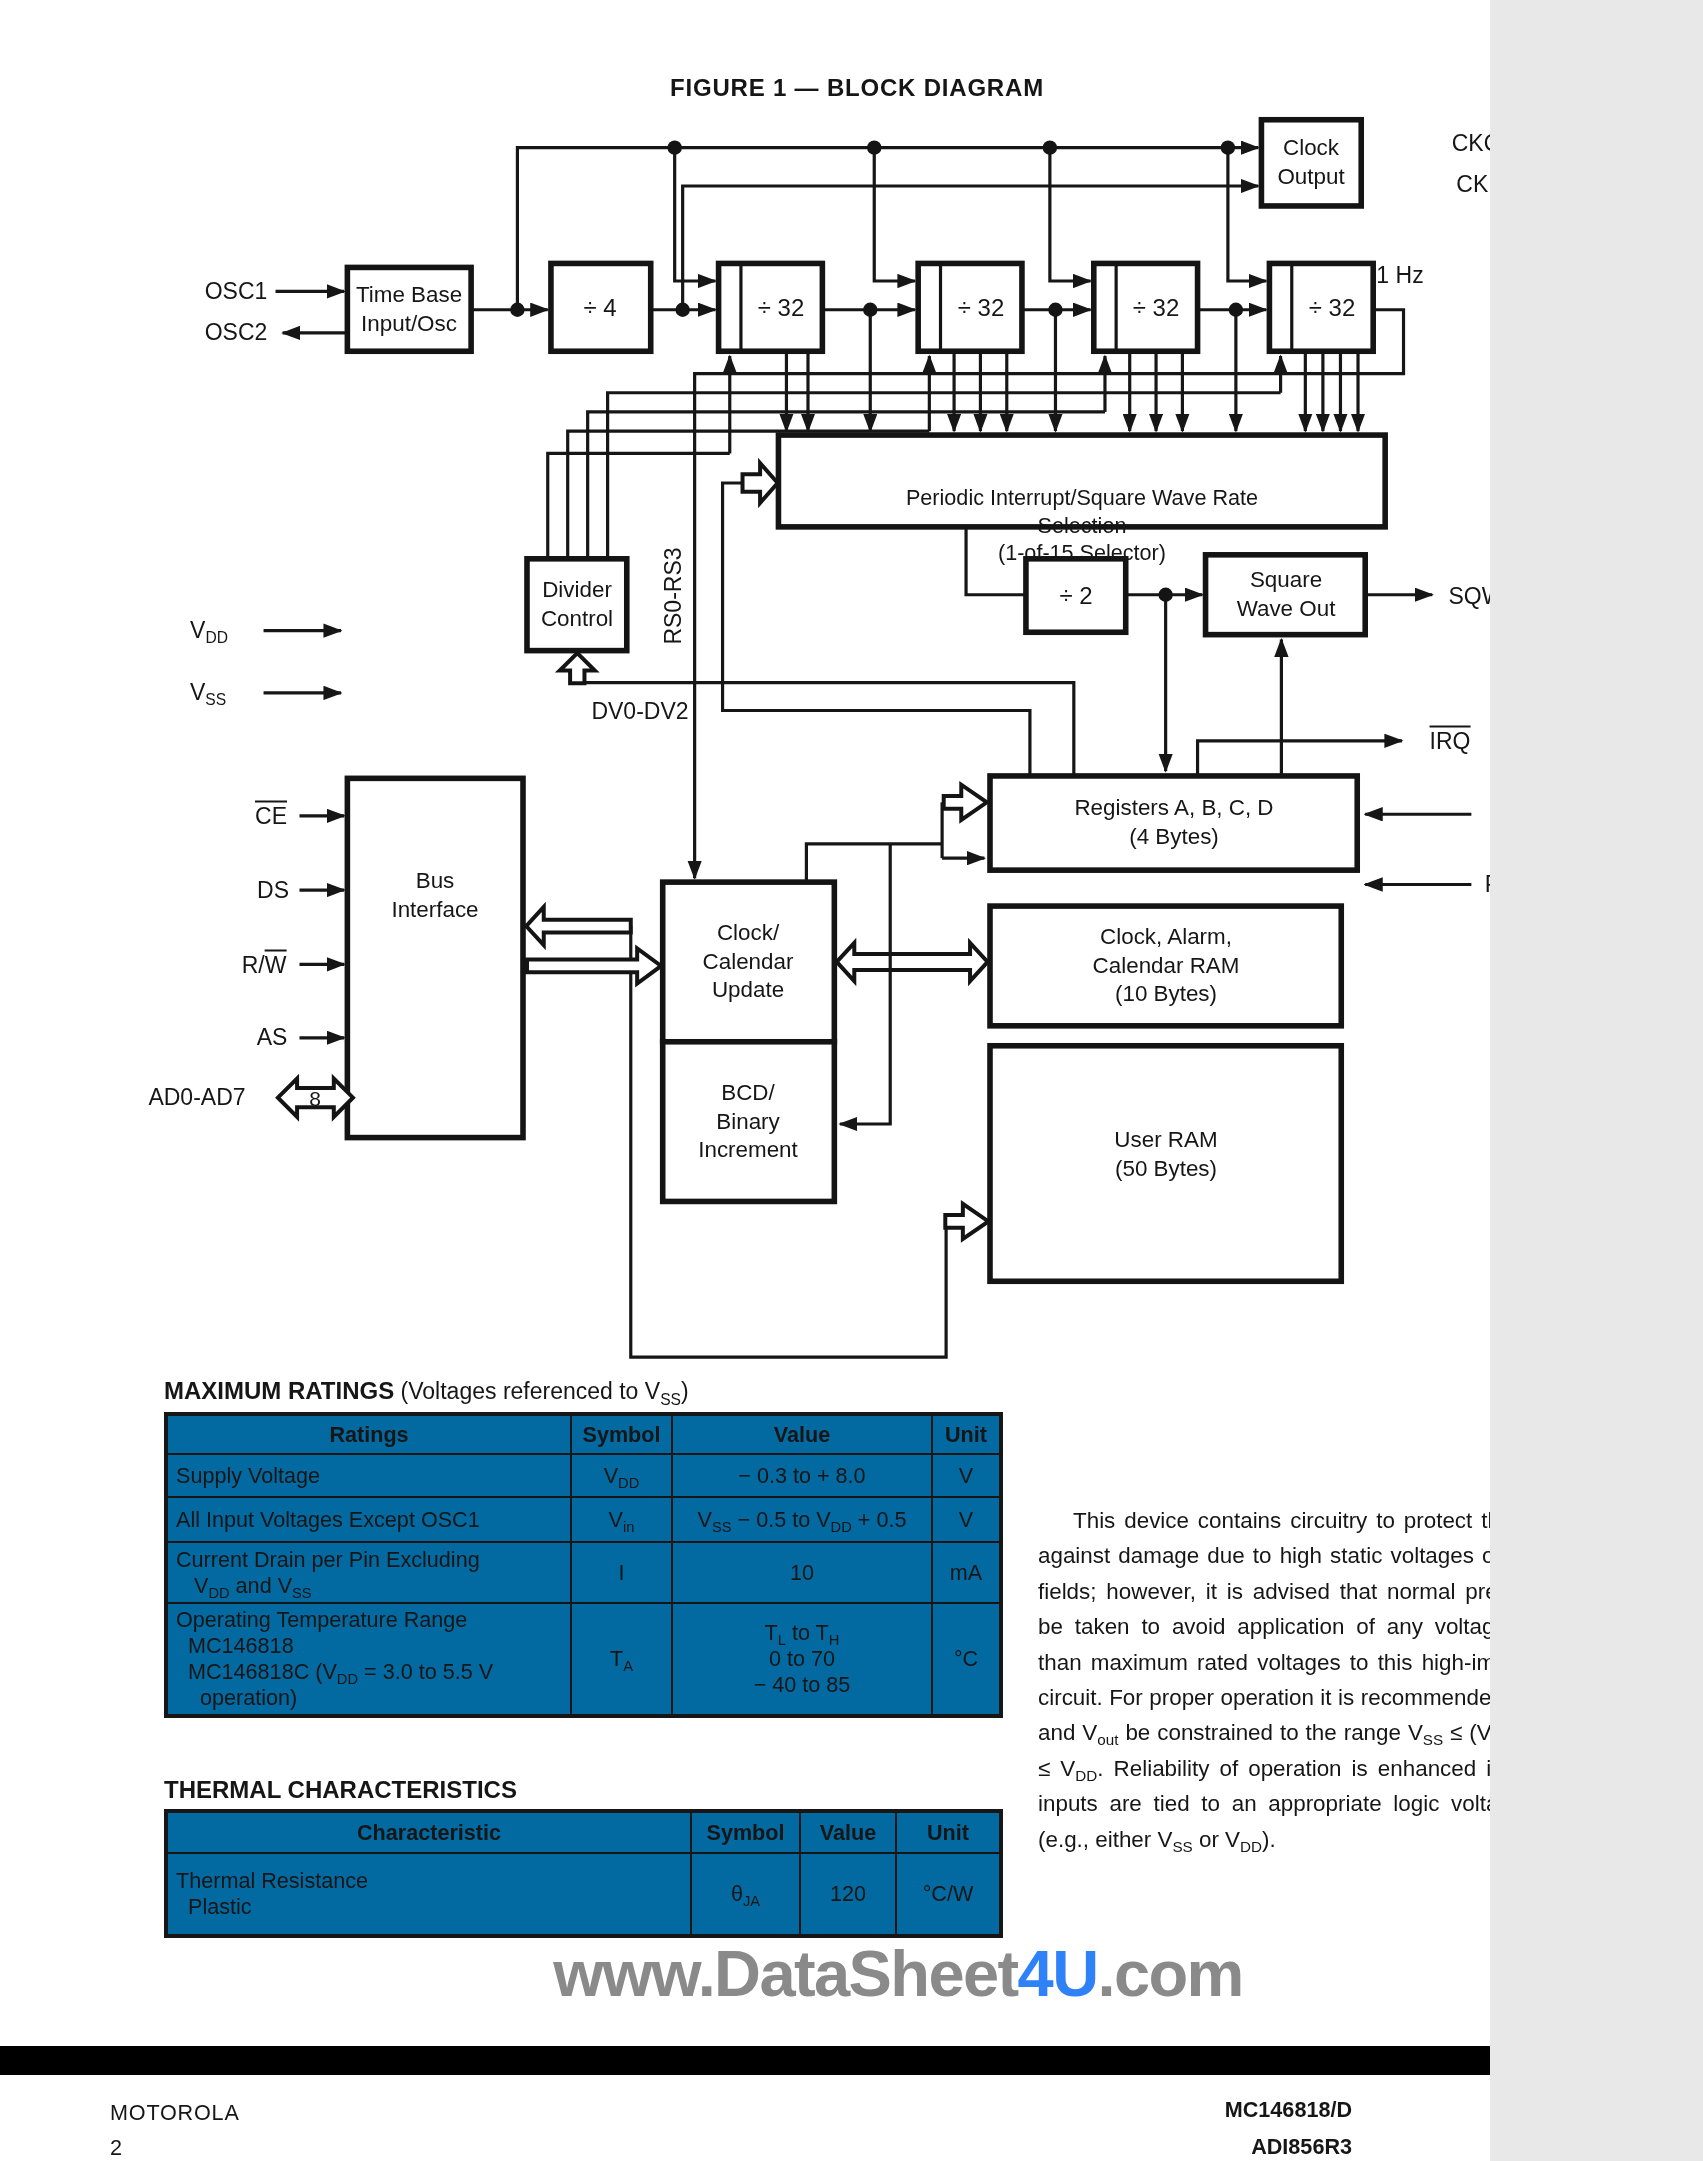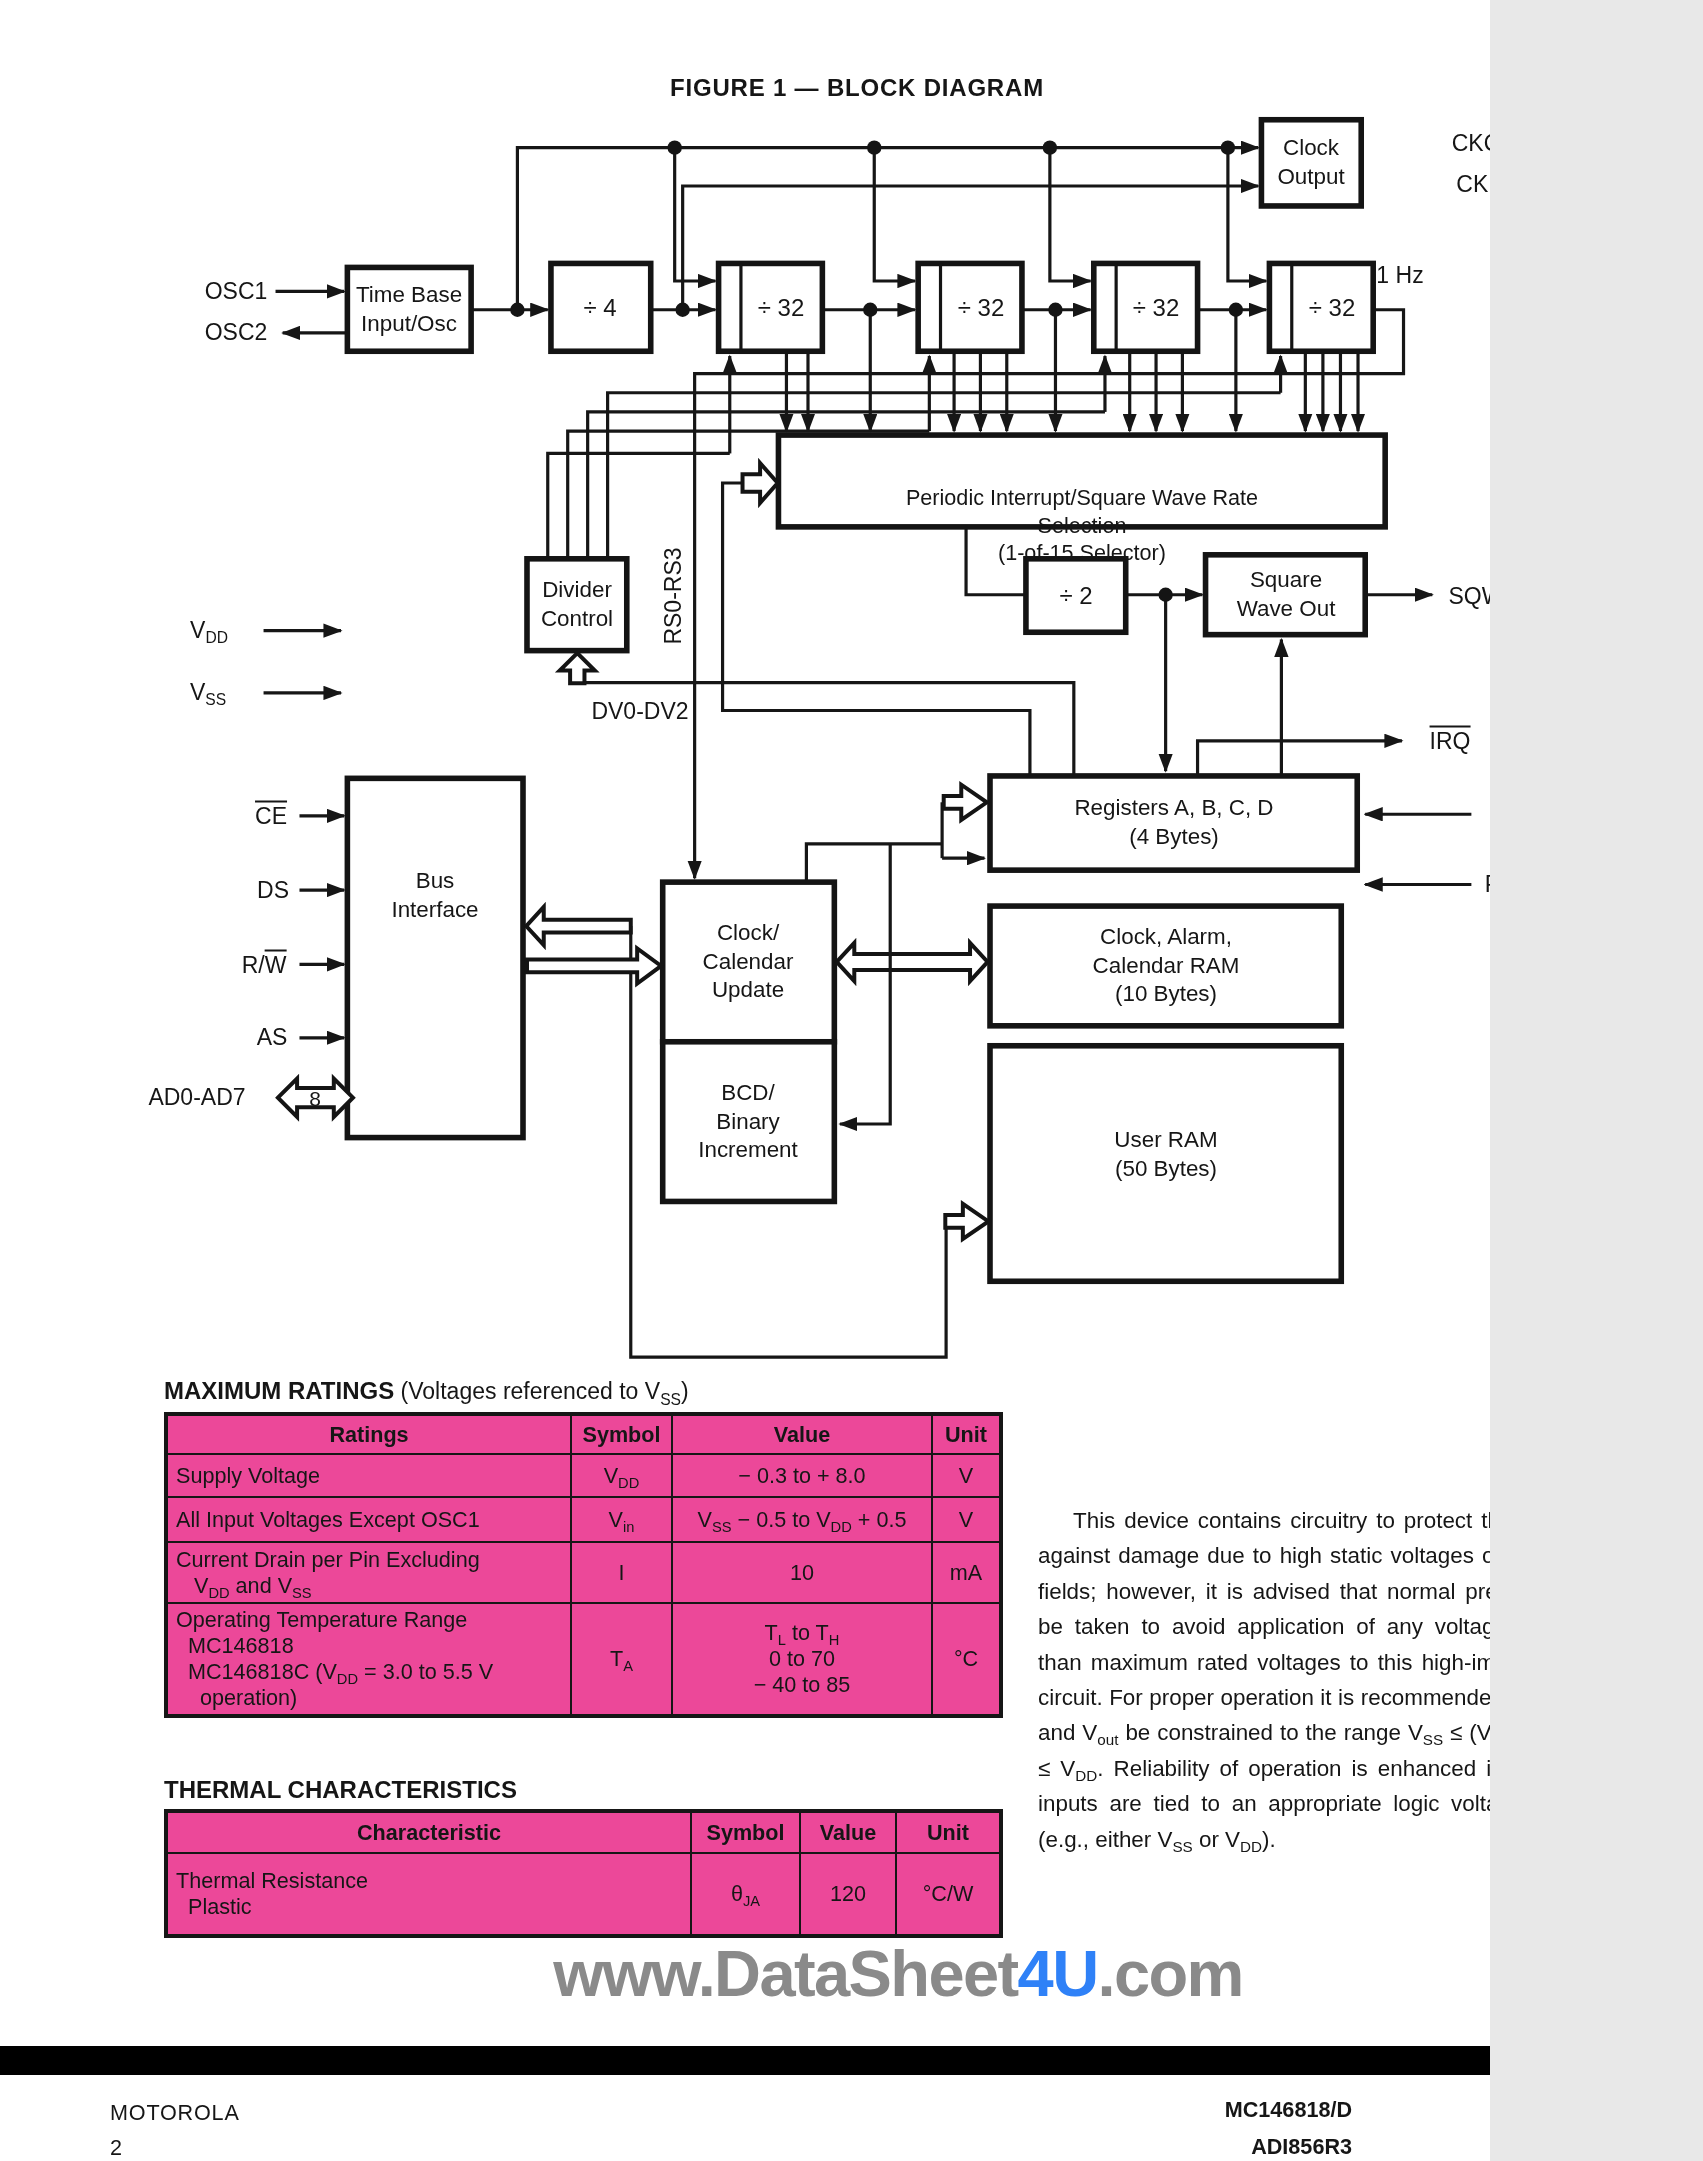--- a/index.html
+++ b/index.html
@@ -11,21 +11,21 @@
   .lbl.rot{transform:translate(-50%,-50%) rotate(-90deg);}
   .blabel{position:absolute;transform:translate(-50%,-50%);text-align:center;
           font-size:22.4px;line-height:1.28;color:#161616;white-space:nowrap;}
   .title{position:absolute;transform:translate(-50%,-50%);font-size:24px;font-weight:bold;
          letter-spacing:0.8px;white-space:nowrap;}
   sub{font-size:68%;line-height:0;}
   .ov{border-top:2.4px solid #161616;display:inline-block;line-height:1.05;padding-top:1px;}
   .heading{position:absolute;font-size:23px;white-space:nowrap;}
   .heading b{font-size:24px;}
   table.t{position:absolute;border-collapse:collapse;table-layout:fixed;
-          font-size:21.6px;color:#161616;background:#ec4899;}
+          font-size:21.6px;color:#161616;background:#0369a1;}
   table.t td{border:2.4px solid #161616;padding:3.2px 8px;vertical-align:middle;}
   table.t{border:4px solid #161616;}
   table.t td.hd{font-weight:bold;text-align:center;}
   table.t td.ctr{text-align:center;padding:3.2px 3.2px;}
   .note{position:absolute;text-align:justify;font-size:22.4px;line-height:1.58;
         text-indent:35px;color:#161616;}
   .wm{position:absolute;transform:translateX(-50%);font-size:65px;font-weight:bold;
       letter-spacing:-1.6px;white-space:nowrap;}
   .bar{position:absolute;background:#000;}
   .foot{position:absolute;font-size:21.6px;white-space:nowrap;}

